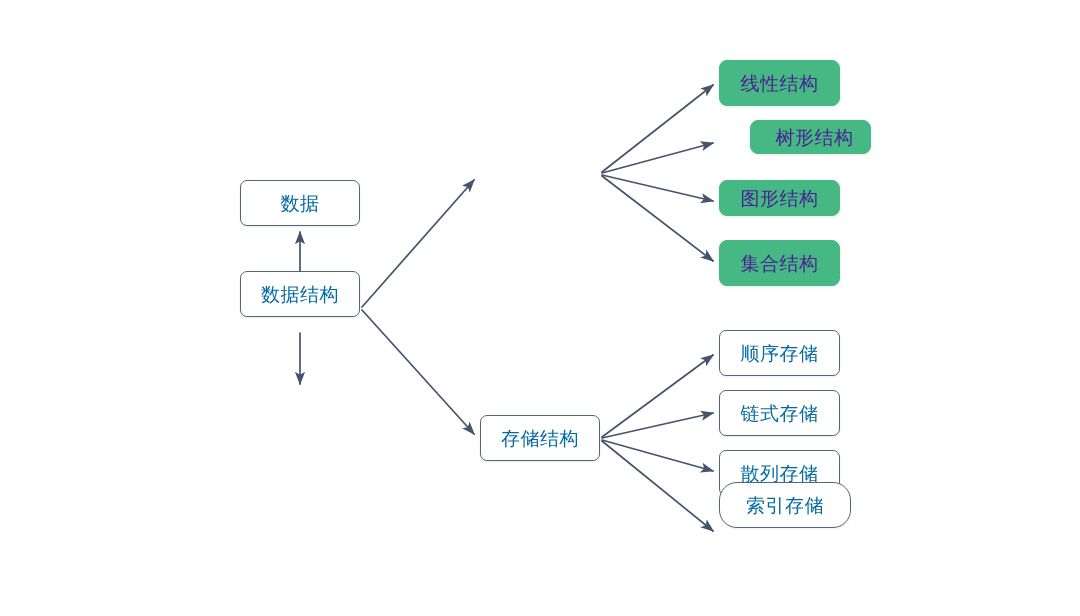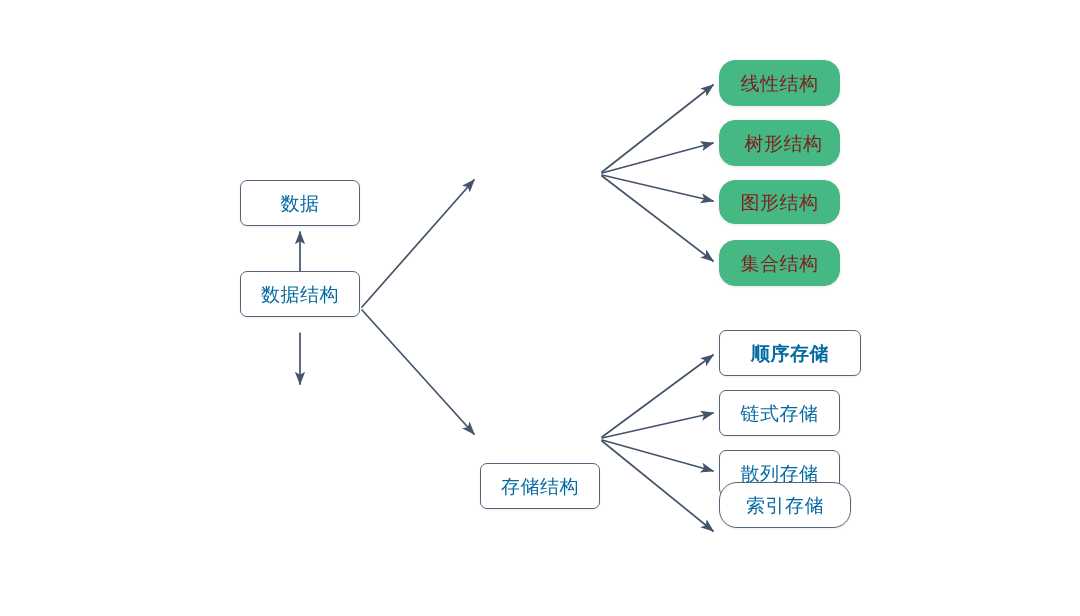--- a/index.html
+++ b/index.html
@@ -42,22 +42,22 @@
   .node.plain {
     background: #ffffff;
     border: 1.6px solid #566madd;
     border: 1.6px solid #54657a;
     color: #0369a1;
     box-shadow: 0 1px 2px rgba(60,72,88,0.10);
   }
   .node.accent {
     background: #45b883;
     border: 1.6px solid #45b883;
-    color: #7f1d1d;
-    border-radius: 16px;
+    color: #4c1d95;
+    border-radius: 8px;
     box-shadow: 0 1px 3px rgba(60,72,88,0.12);
   }
 </style>
 </head>
 <body>
 
 <div id="canvas">
 
   <svg id="edges" viewBox="0 0 1080 616" xmlns="http://www.w3.org/2000/svg">
     <defs>
@@ -84,41 +84,41 @@
   <div class="node plain" style="left: 240px; top: 180px; width: 120px; height: 46px;">
     <span>数据</span>
   </div>
 
   <div class="node plain" style="left: 240px; top: 271px; width: 120px; height: 46px;">
     <span>数据结构</span>
   </div>
 
 
 
-  <div class="node plain" style="left: 480px; top: 415px; width: 120px; height: 46px; margin-top: 48px;">
+  <div class="node plain" style="left: 480px; top: 415px; width: 120px; height: 46px;">
     <span>存储结构</span>
   </div>
 
   <div class="node accent" style="left: 719px; top: 60px; width: 121px; height: 46px;">
     <span>线性结构</span>
   </div>
 
-  <div class="node accent" style="left: 719px; top: 120px; width: 121px; height: 46px; padding-left: 8px;">
+  <div class="node accent" style="left: 750px; top: 120px; width: 121px; height: 34px; padding-left: 8px;">
     <span>树形结构</span>
   </div>
 
-  <div class="node accent" style="left: 719px; top: 180px; width: 121px; height: 44px;">
+  <div class="node accent" style="left: 719px; top: 180px; width: 121px; height: 36px;">
     <span>图形结构</span>
   </div>
 
   <div class="node accent" style="left: 719px; top: 240px; width: 121px; height: 46px;">
     <span>集合结构</span>
   </div>
 
-  <div class="node plain" style="left: 719px; top: 330px; width: 142px; height: 46px; font-weight: bold;">
+  <div class="node plain" style="left: 719px; top: 330px; width: 121px; height: 46px;">
     <span>顺序存储</span>
   </div>
 
   <div class="node plain" style="left: 719px; top: 390px; width: 121px; height: 46px;">
     <span>链式存储</span>
   </div>
 
   <div class="node plain" style="left: 719px; top: 450px; width: 121px; height: 46px;">
     <span>散列存储</span>
   </div>

